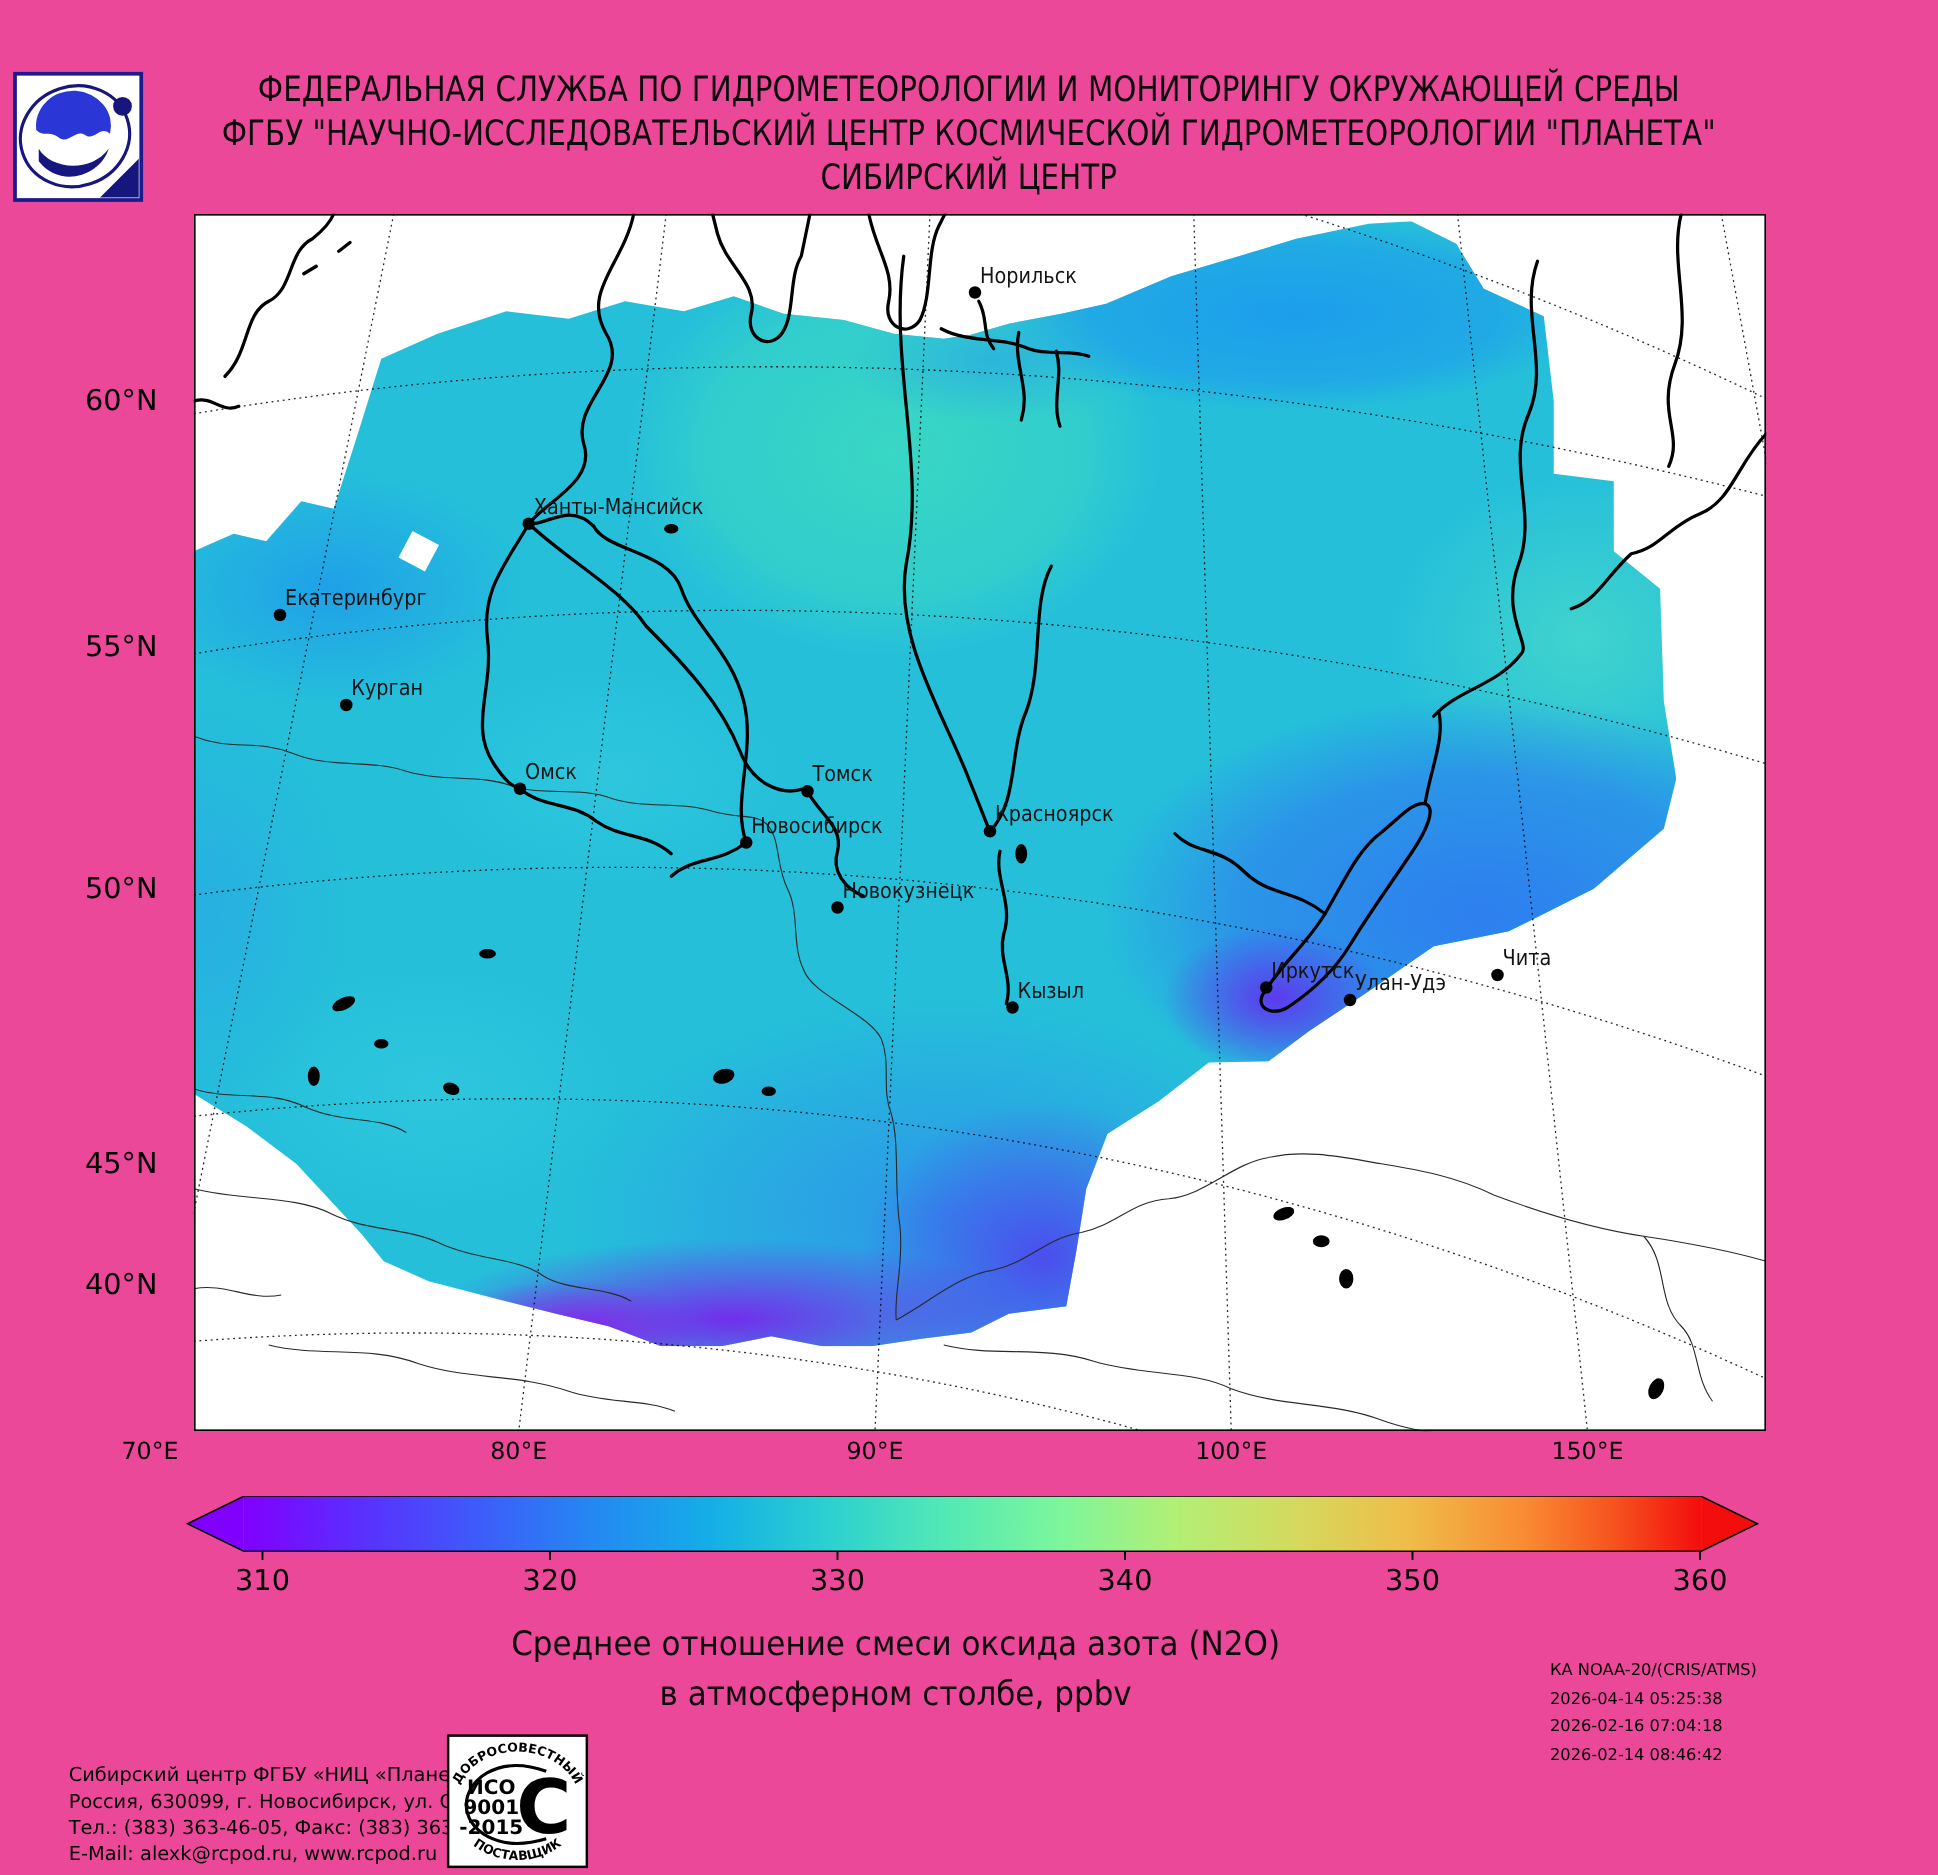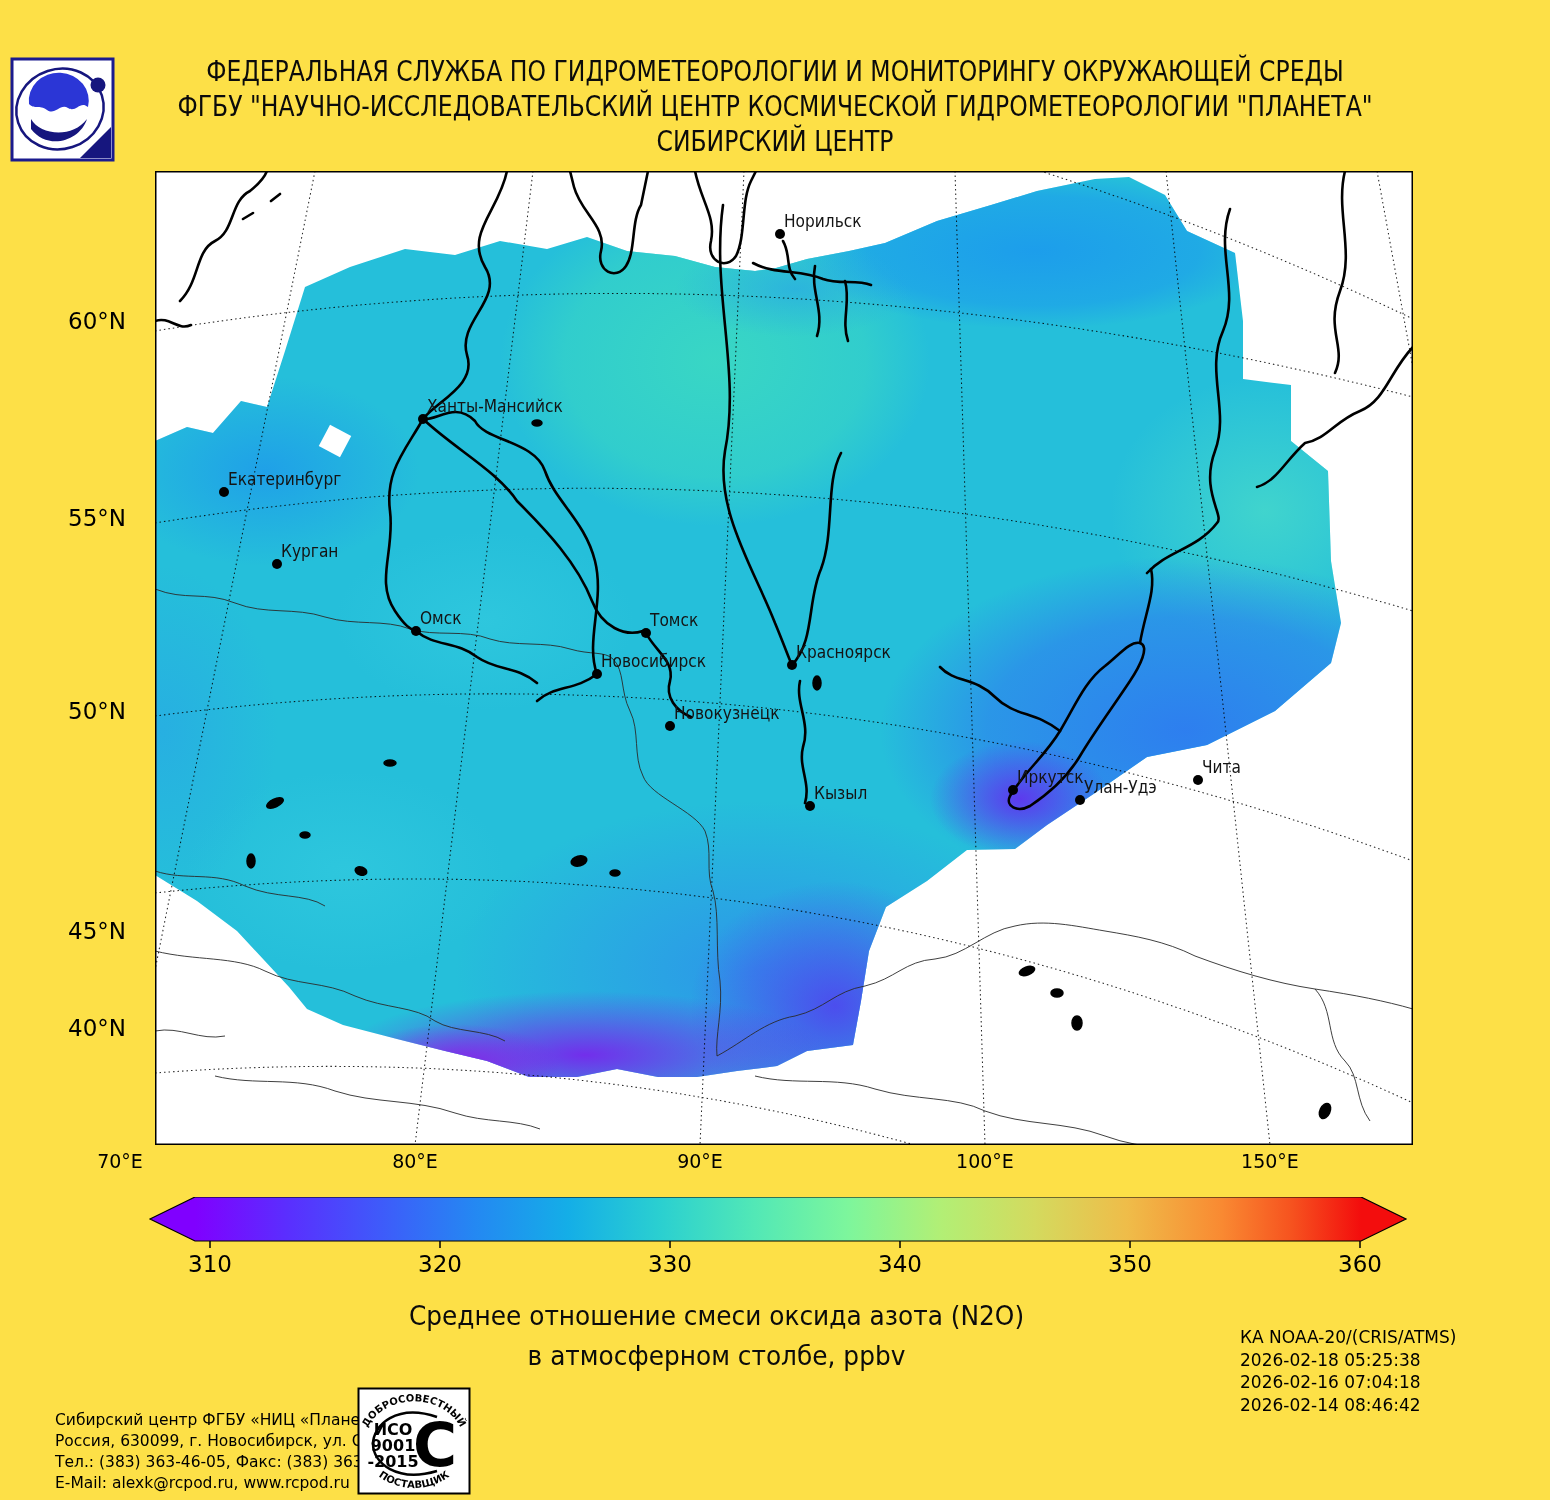--- a/index.html
+++ b/index.html
@@ -1,35 +1,35 @@
 <!DOCTYPE html>
 <html><head>
 <meta charset="utf-8">
 <style>
   html,body{margin:0;padding:0;background:#fff;}
-  #page{position:relative;width:1550px;height:1500px;background:#fde047;overflow:hidden;
+  #page{position:relative;width:1550px;height:1500px;background:#ec4899;overflow:hidden;
         font-family:"DejaVu Sans","Liberation Sans",sans-serif;color:#111;}
   .abs{position:absolute;}
   
   #header-block{left:0;top:54px;width:1550px;text-align:center;font-size:28px;line-height:35px;
                 color:#0b0b0b;}
   #header-block .hline{display:block;transform:scaleX(0.84);transform-origin:50% 50%;white-space:nowrap;}
   
   .lat-label{width:90px;text-align:center;font-size:23px;color:#000;}
   .lon-label{width:110px;text-align:center;font-size:19px;color:#000;}
   
   .city{position:absolute;width:0;height:0;}
   .city .dot{position:absolute;left:-5px;top:-5px;width:10px;height:10px;border-radius:50%;background:#000;}
   .city .lbl{position:absolute;left:4px;top:-23px;font-size:17.5px;color:#141414;white-space:nowrap;
              display:inline-block;transform:scaleX(0.88);transform-origin:0 100%;}
   
   #caption{left:0;top:1296px;width:1433px;text-align:center;font-size:27px;line-height:40px;color:#0b0b0b;}
   #caption .cline{display:block;transform:scaleX(0.92);transform-origin:50% 50%;white-space:nowrap;}
   
-  #satinfo{left:1240px;top:1326px;font-size:17px;line-height:22.5px;color:#000;}
+  #satinfo{left:1240px;top:1326px;font-size:13px;line-height:22.5px;color:#000;}
   
   #contact{left:55px;top:1410px;font-size:15.5px;line-height:21px;color:#000;}
   svg text{font-family:"DejaVu Sans","Liberation Sans",sans-serif;}
 </style>
 </head>
 <body>
 
 <div id="page">
 
   <svg class="abs" style="left:10px;top:57px" width="105" height="105" viewBox="0 0 105 105">
@@ -314,21 +314,21 @@
     </g>
   </svg>
 
   <div class="abs" id="caption">
     <span class="cline">Среднее отношение смеси оксида азота (N2O)</span>
     <span class="cline">в атмосферном столбе, ppbv</span>
   </div>
 
   <div class="abs" id="satinfo">
     <div>КА NOAA-20/(CRIS/ATMS)</div>
-    <div>2026-02-18 05:25:38</div>
+    <div>2026-04-14 05:25:38</div>
     <div>2026-02-16 07:04:18</div>
     <div>2026-02-14 08:46:42</div>
   </div>
 
   <div class="abs" id="contact">
     <div>Сибирский центр ФГБУ «НИЦ «Планета»</div>
     <div>Россия, 630099, г. Новосибирск, ул. Советская, 30</div>
     <div>Тел.: (383) 363-46-05, Факс: (383) 363-46-05</div>
     <div>E-Mail: alexk@rcpod.ru, www.rcpod.ru</div>
   </div>

